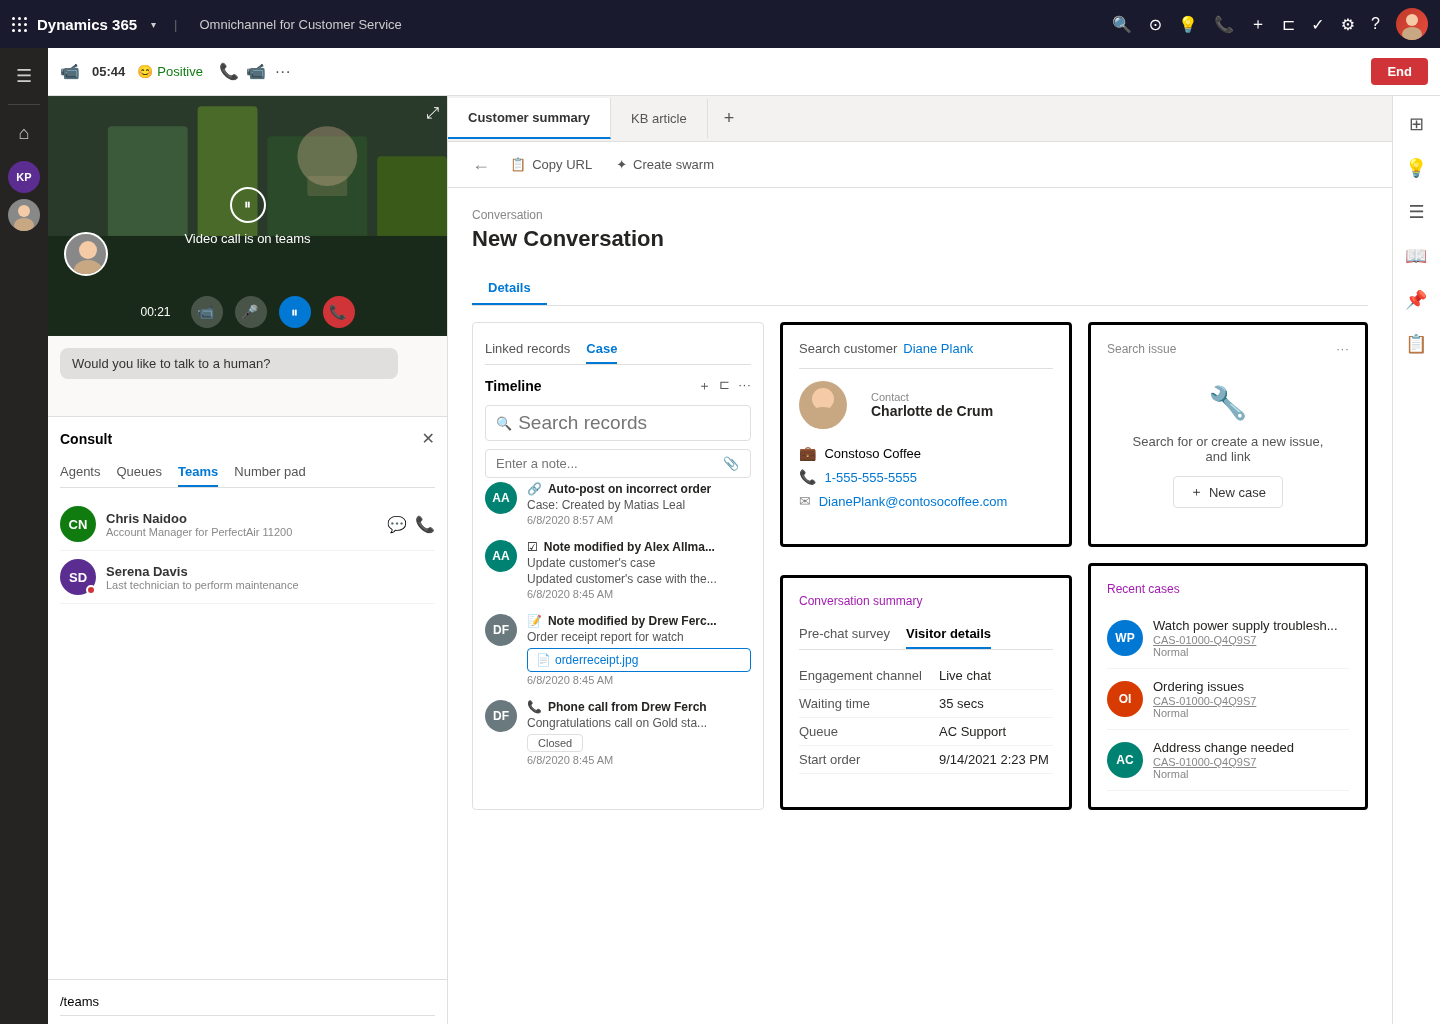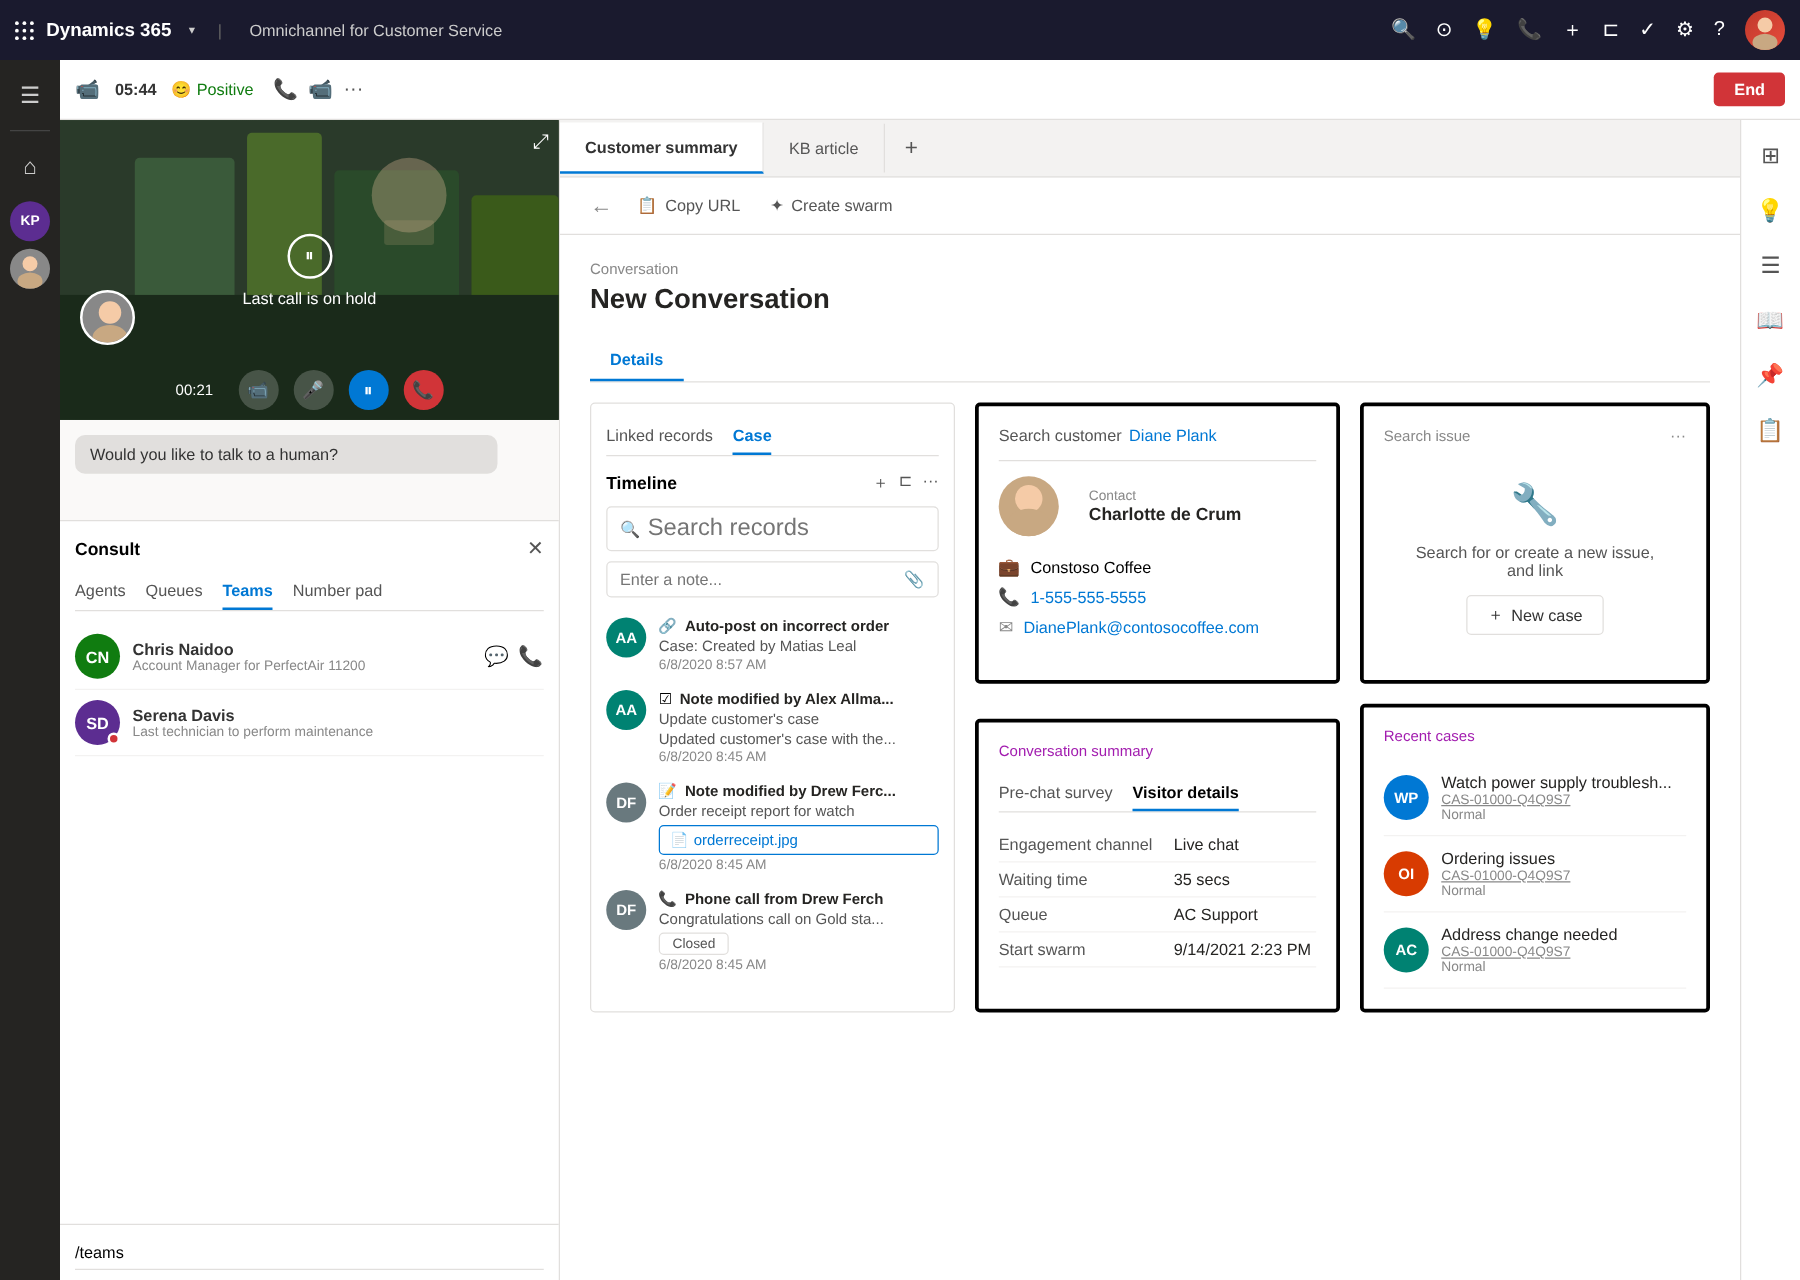--- a/index.html
+++ b/index.html
@@ -131,21 +131,21 @@
     
     .linked-panel { border: 1px solid #e1dfdd; border-radius: 4px; padding: 12px; }
     .linked-tabs { display: flex; gap: 16px; border-bottom: 1px solid #e1dfdd; margin-bottom: 12px; }
     .linked-tab { padding: 6px 0; font-size: 13px; cursor: pointer; border-bottom: 2px solid transparent; color: #555; }
     .linked-tab.active { color: #0078d4; border-bottom: 2px solid #0078d4; font-weight: 600; }
     .linked-header { display: flex; align-items: center; justify-content: space-between; margin-bottom: 10px; }
     .linked-title { font-size: 14px; font-weight: 600; }
     .linked-actions { display: flex; gap: 8px; color: #555; }
     .search-records { display: flex; align-items: center; gap: 6px; border: 1px solid #e1dfdd; border-radius: 4px; padding: 6px 10px; margin-bottom: 8px; background: white; }
     .search-records input { border: none; outline: none; font-size: 13px; width: 100%; background: transparent; }
-    .note-input { display: flex; align-items: center; gap: 6px; border: 1px solid #e1dfdd; border-radius: 4px; padding: 6px 10px; margin-bottom: 16px; }
+    .note-input { display: flex; align-items: center; gap: 6px; border: 1px solid #e1dfdd; border-radius: 4px; padding: 6px 10px; margin-bottom: 4px; }
     .note-input input { border: none; outline: none; font-size: 13px; flex: 1; background: transparent; color: #888; }
 
     
     .timeline-item { display: flex; gap: 10px; margin-bottom: 14px; }
     .tl-avatar { width: 32px; height: 32px; border-radius: 50%; display: flex; align-items: center; justify-content: center; color: white; font-size: 12px; font-weight: 700; flex-shrink: 0; }
     .tl-content { flex: 1; }
     .tl-title { font-size: 12px; font-weight: 600; color: #252422; }
     .tl-sub { font-size: 12px; color: #555; margin-top: 2px; }
     .tl-date { font-size: 11px; color: #888; margin-top: 2px; }
     .tl-file { display: flex; align-items: center; gap: 4px; border: 1px solid #0078d4; border-radius: 4px; padding: 4px 8px; margin-top: 4px; font-size: 12px; color: #0078d4; cursor: pointer; }
@@ -263,21 +263,21 @@
               <rect x="150" y="10" width="60" height="220" fill="#4a6a2a" rx="4"></rect>
               <rect x="220" y="40" width="100" height="180" fill="#2a4a2a" rx="4"></rect>
               <rect x="330" y="60" width="70" height="160" fill="#3a5a1a" rx="4"></rect>
               <rect x="0" y="140" width="400" height="100" fill="#1a2a1a" rx="0"></rect>
               <circle cx="280" cy="60" r="30" fill="#f5cba7" opacity="0.3"></circle>
               <rect x="260" y="80" width="40" height="20" fill="#c8a882" opacity="0.2" rx="2"></rect>
             </svg>
           </div>
           <div class="video-overlay">
             <div class="pause-btn">⏸</div>
-            <span class="video-label">Last call is on hold</span>
+            <span class="video-label">Video call is on teams</span>
           </div>
           <div class="video-expand">⤢</div>
           <div class="small-avatar">
             <svg width="44" height="44" viewBox="0 0 44 44">
                 <circle cx="22" cy="16" r="9" fill="#f5cba7"></circle>
                 <ellipse cx="22" cy="36" rx="14" ry="10" fill="#c8a882"></ellipse>
               </svg>
           </div>
           <div class="video-controls">
             <span class="vc-time">00:21</span>
@@ -508,21 +508,21 @@
                 </div>
                 <div class="summary-row">
                   <span class="summary-label">Waiting time</span>
                   <span class="summary-value">35 secs</span>
                 </div>
                 <div class="summary-row">
                   <span class="summary-label">Queue</span>
                   <span class="summary-value">AC Support</span>
                 </div>
                 <div class="summary-row">
-                  <span class="summary-label">Start swarm</span>
+                  <span class="summary-label">Start order</span>
                   <span class="summary-value">9/14/2021 2:23 PM</span>
                 </div>
               </div>
             </div>
 
             <div class="card">
               <div class="card-label">Recent cases</div>
               <div>
                 <div class="recent-case-item">
                   <div class="case-avatar bg-blue">WP</div>

